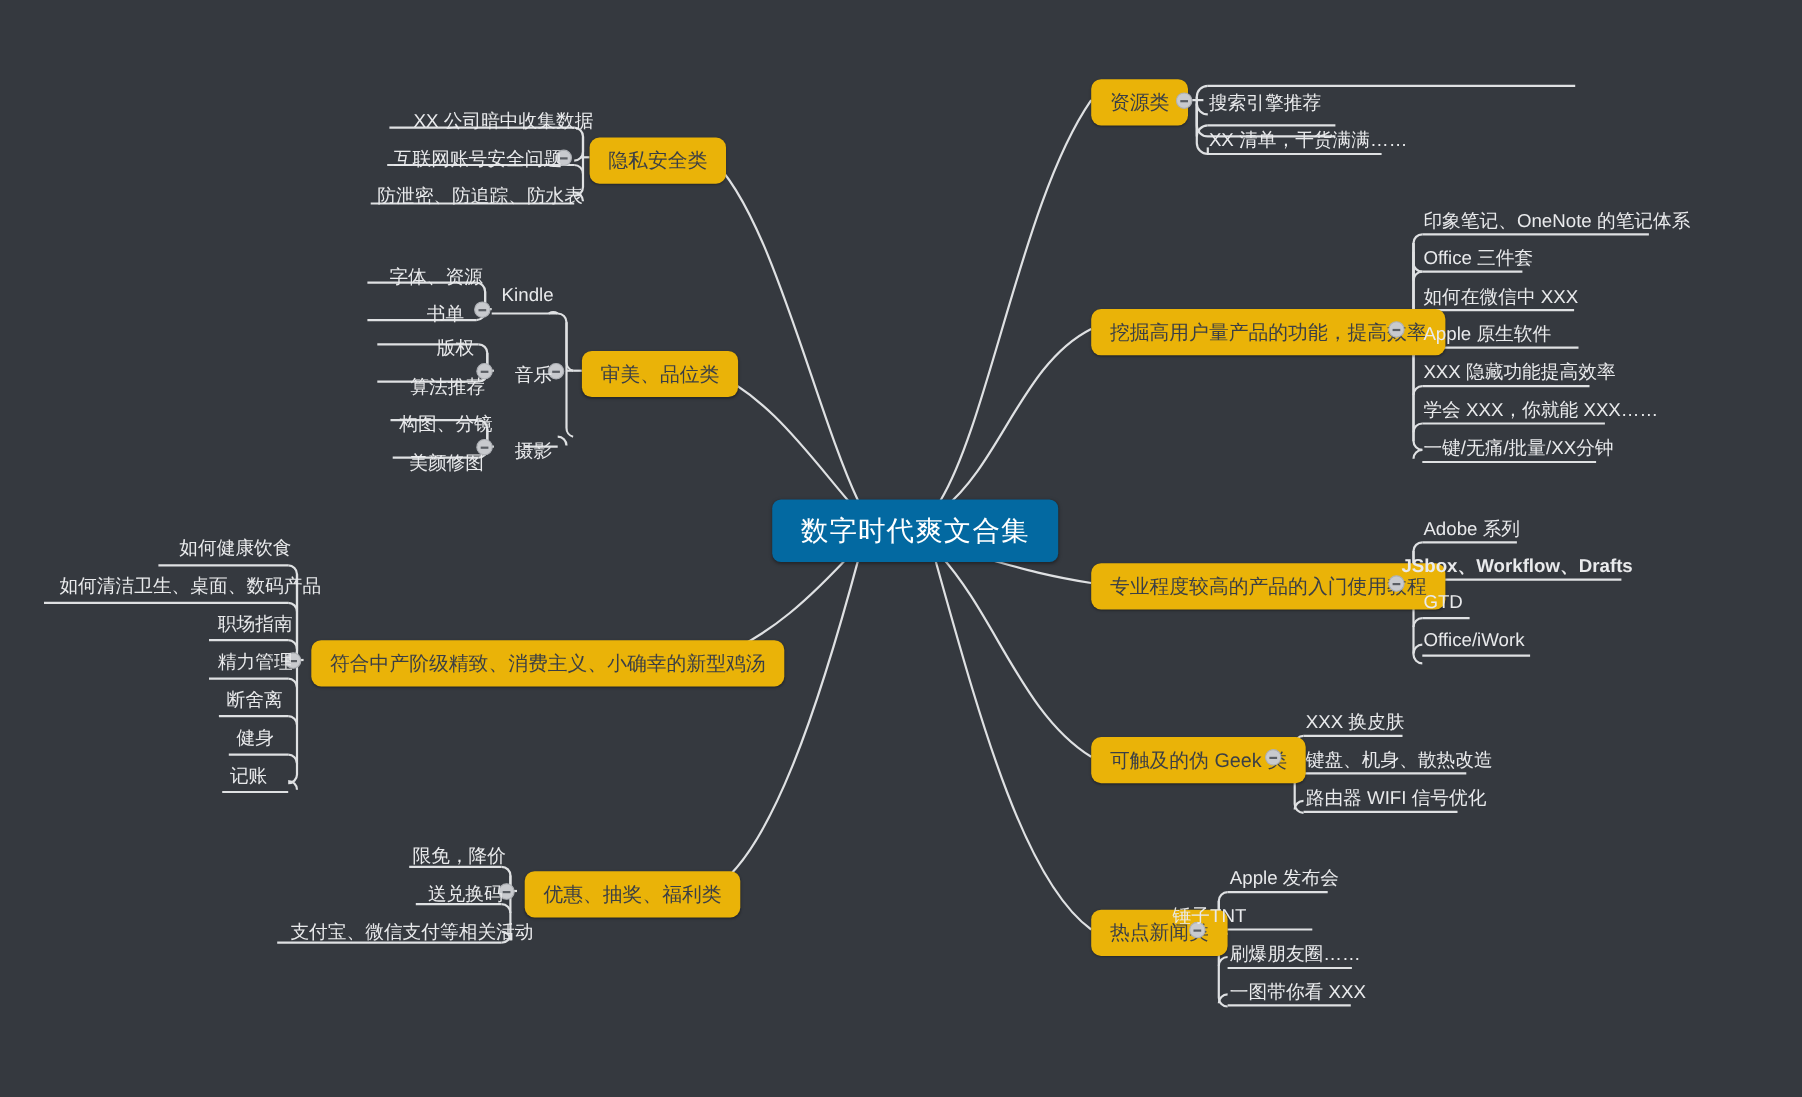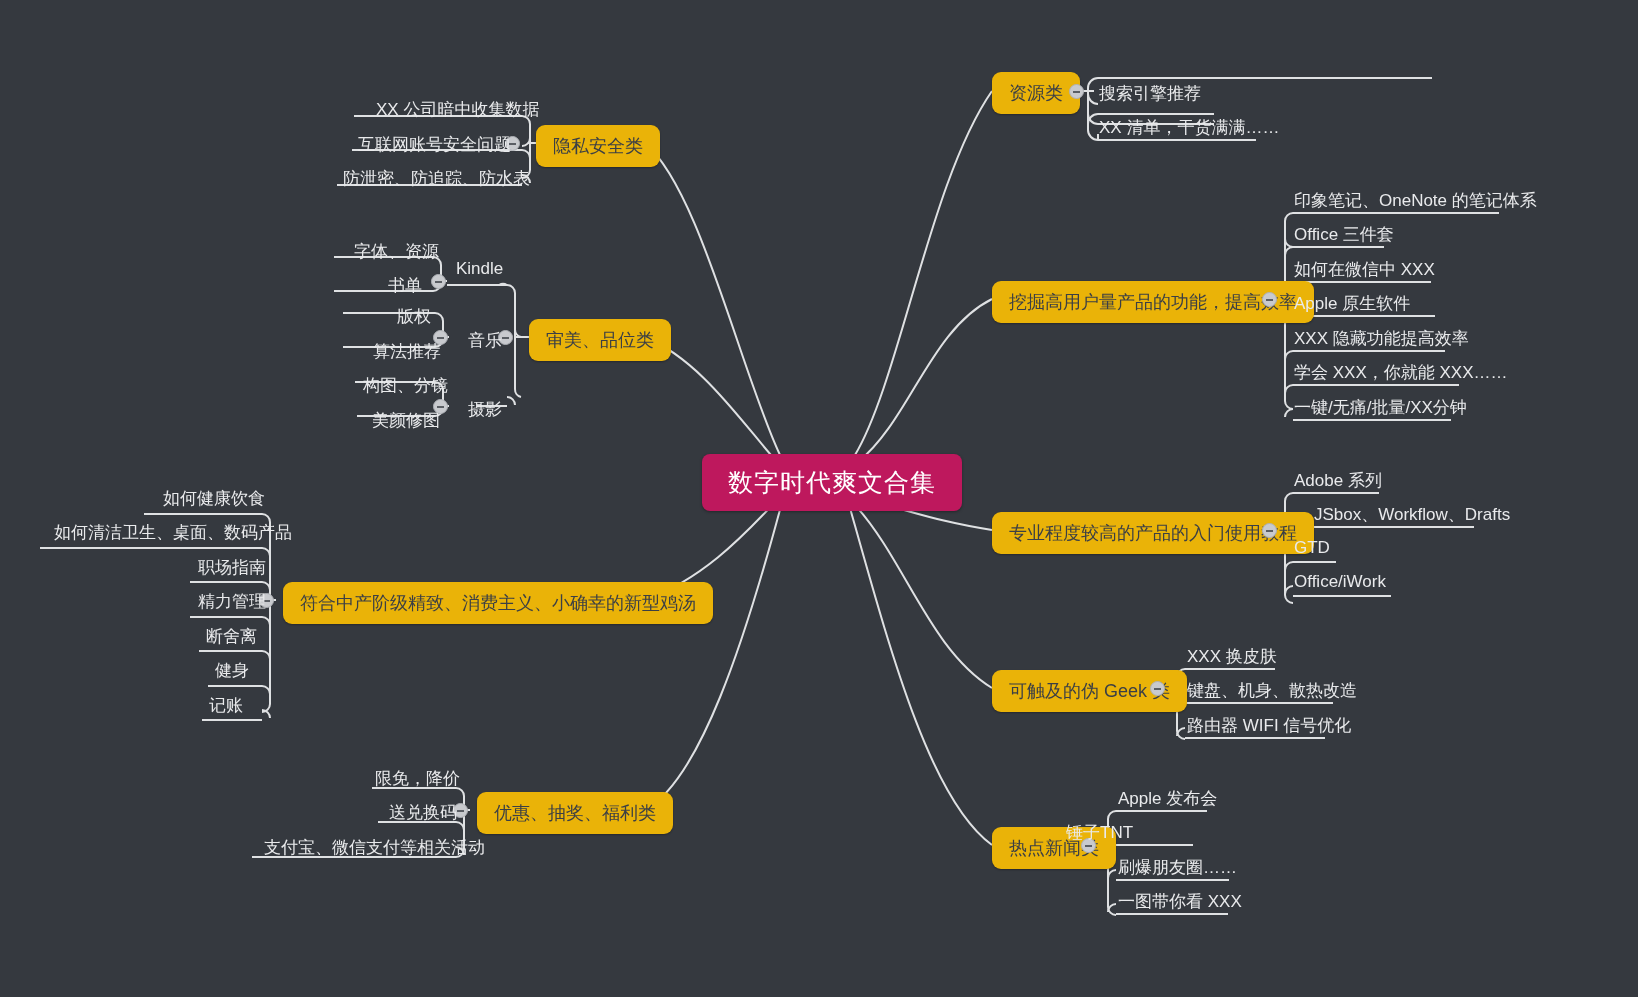--- a/index.html
+++ b/index.html
@@ -10,21 +10,21 @@
     overflow:hidden;
     position:relative;
   }
   #canvas{position:absolute;left:0;top:0;width:1638px;height:997px;}
   svg.links{position:absolute;left:0;top:0;width:1638px;height:997px;pointer-events:none;}
   svg.links path{fill:none;stroke:#dfe1e3;stroke-width:2;}
 
   
   .root-node{
     position:absolute;
-    background:#be185d;
+    background:#0369a1;
     color:#ffffff;
     border-radius:8px;
     font-size:25px;
     letter-spacing:1px;
     padding:12px 26px;
     white-space:nowrap;
     box-shadow:0 1px 3px rgba(0,0,0,.35);
   }
   
   .pill{
@@ -223,21 +223,21 @@
   <div class="leaf" style="left:1288px;top:221px;">Office 三件套</div>
   <div class="leaf" style="left:1288px;top:256px;">如何在微信中 XXX</div>
   <div class="leaf" style="left:1288px;top:290px;">Apple 原生软件</div>
   <div class="leaf" style="left:1288px;top:325px;">XXX 隐藏功能提高效率</div>
   <div class="leaf" style="left:1288px;top:359px;">学会 XXX，你就能 XXX……</div>
   <div class="leaf" style="left:1288px;top:394px;">一键/无痛/批量/XX分钟</div>
 
   <div class="pill" style="left:992px;top:512px;">专业程度较高的产品的入门使用教程</div>
   <div class="toggle" style="left:1262px;top:523px;"></div>
   <div class="leaf" style="left:1288px;top:467px;">Adobe 系列</div>
-  <div class="leaf" style="left:1308px;top:501px;">JSbox、Workflow、Drafts</div>
+  <div class="leaf" style="left:1268px;top:501px;font-weight:bold;">JSbox、Workflow、Drafts</div>
   <div class="leaf" style="left:1288px;top:536px;">GTD</div>
   <div class="leaf" style="left:1288px;top:570px;">Office/iWork</div>
 
   <div class="pill" style="left:992px;top:670px;">可触及的伪 Geek 类</div>
   <div class="toggle" style="left:1150px;top:681px;"></div>
   <div class="leaf" style="left:1181px;top:643px;">XXX 换皮肤</div>
   <div class="leaf" style="left:1181px;top:677px;">键盘、机身、散热改造</div>
   <div class="leaf" style="left:1181px;top:712px;">路由器 WIFI 信号优化</div>
 
   <div class="pill" style="left:992px;top:827px;">热点新闻类</div>

